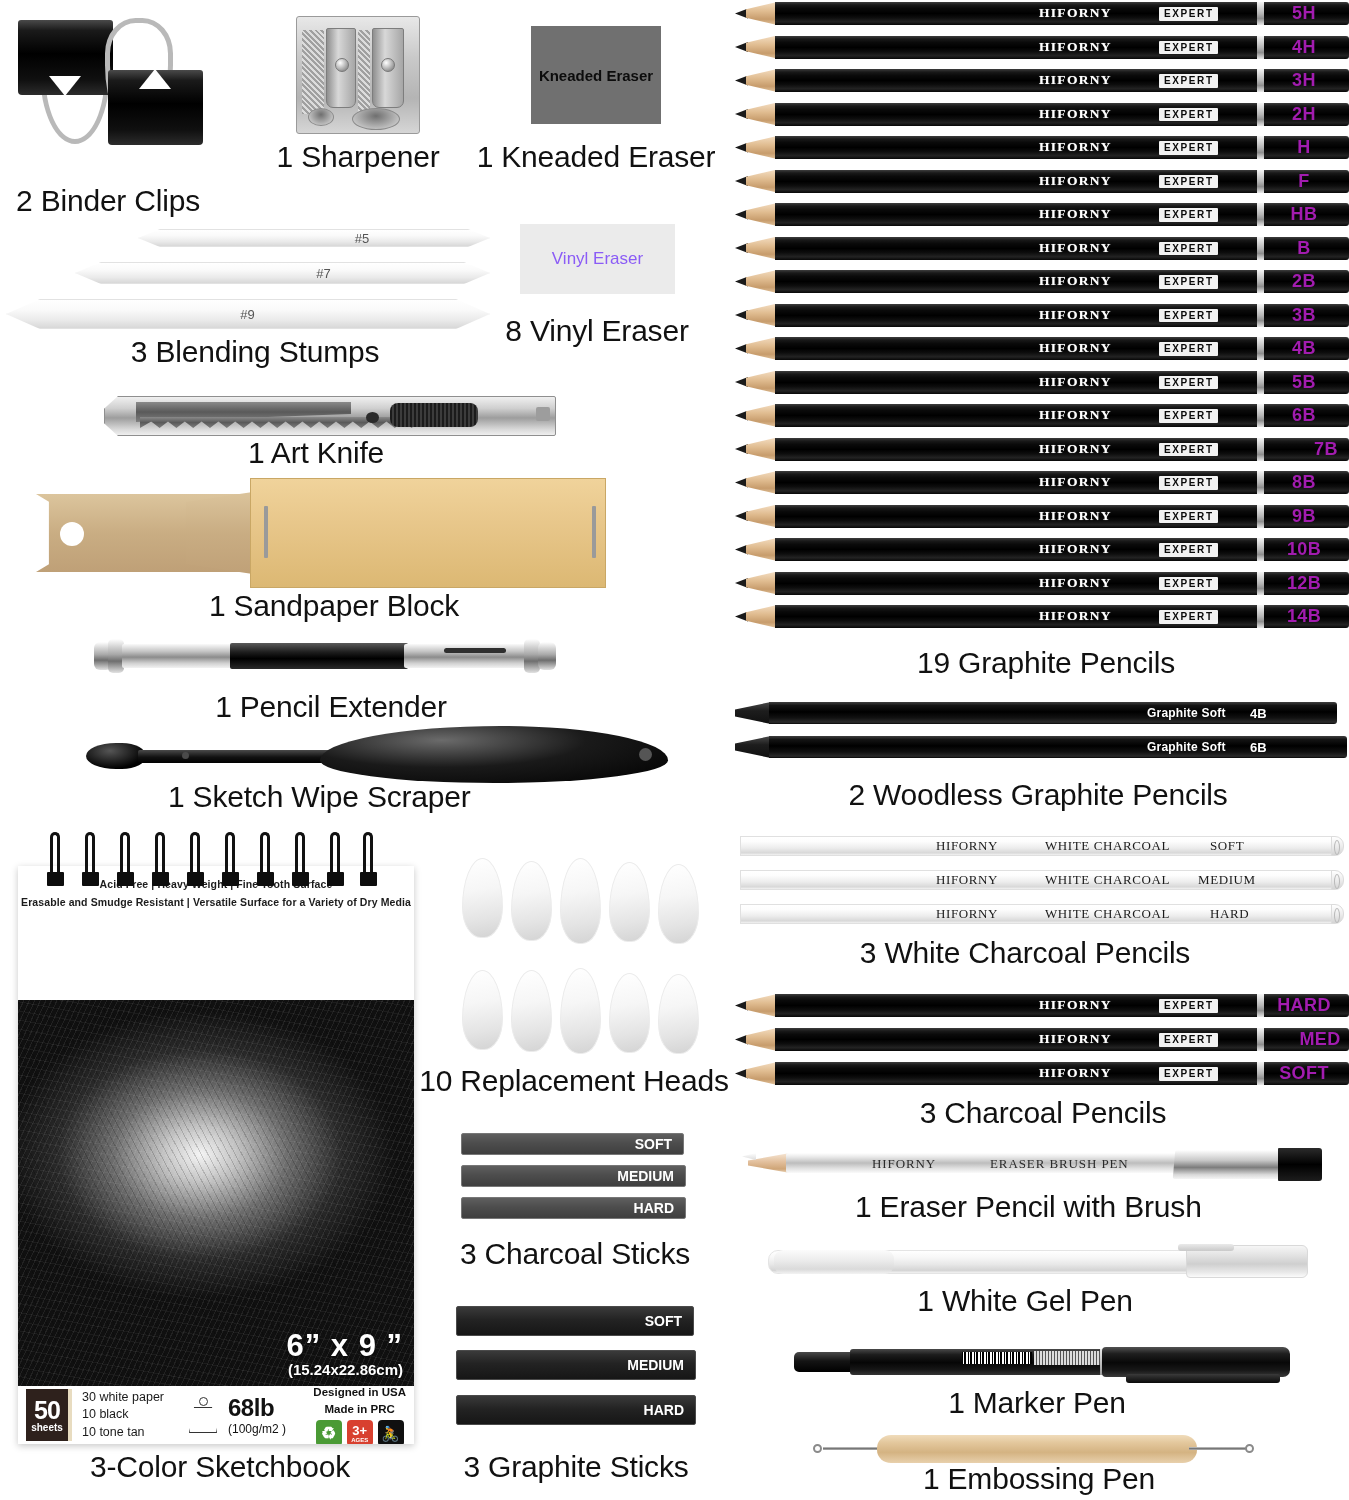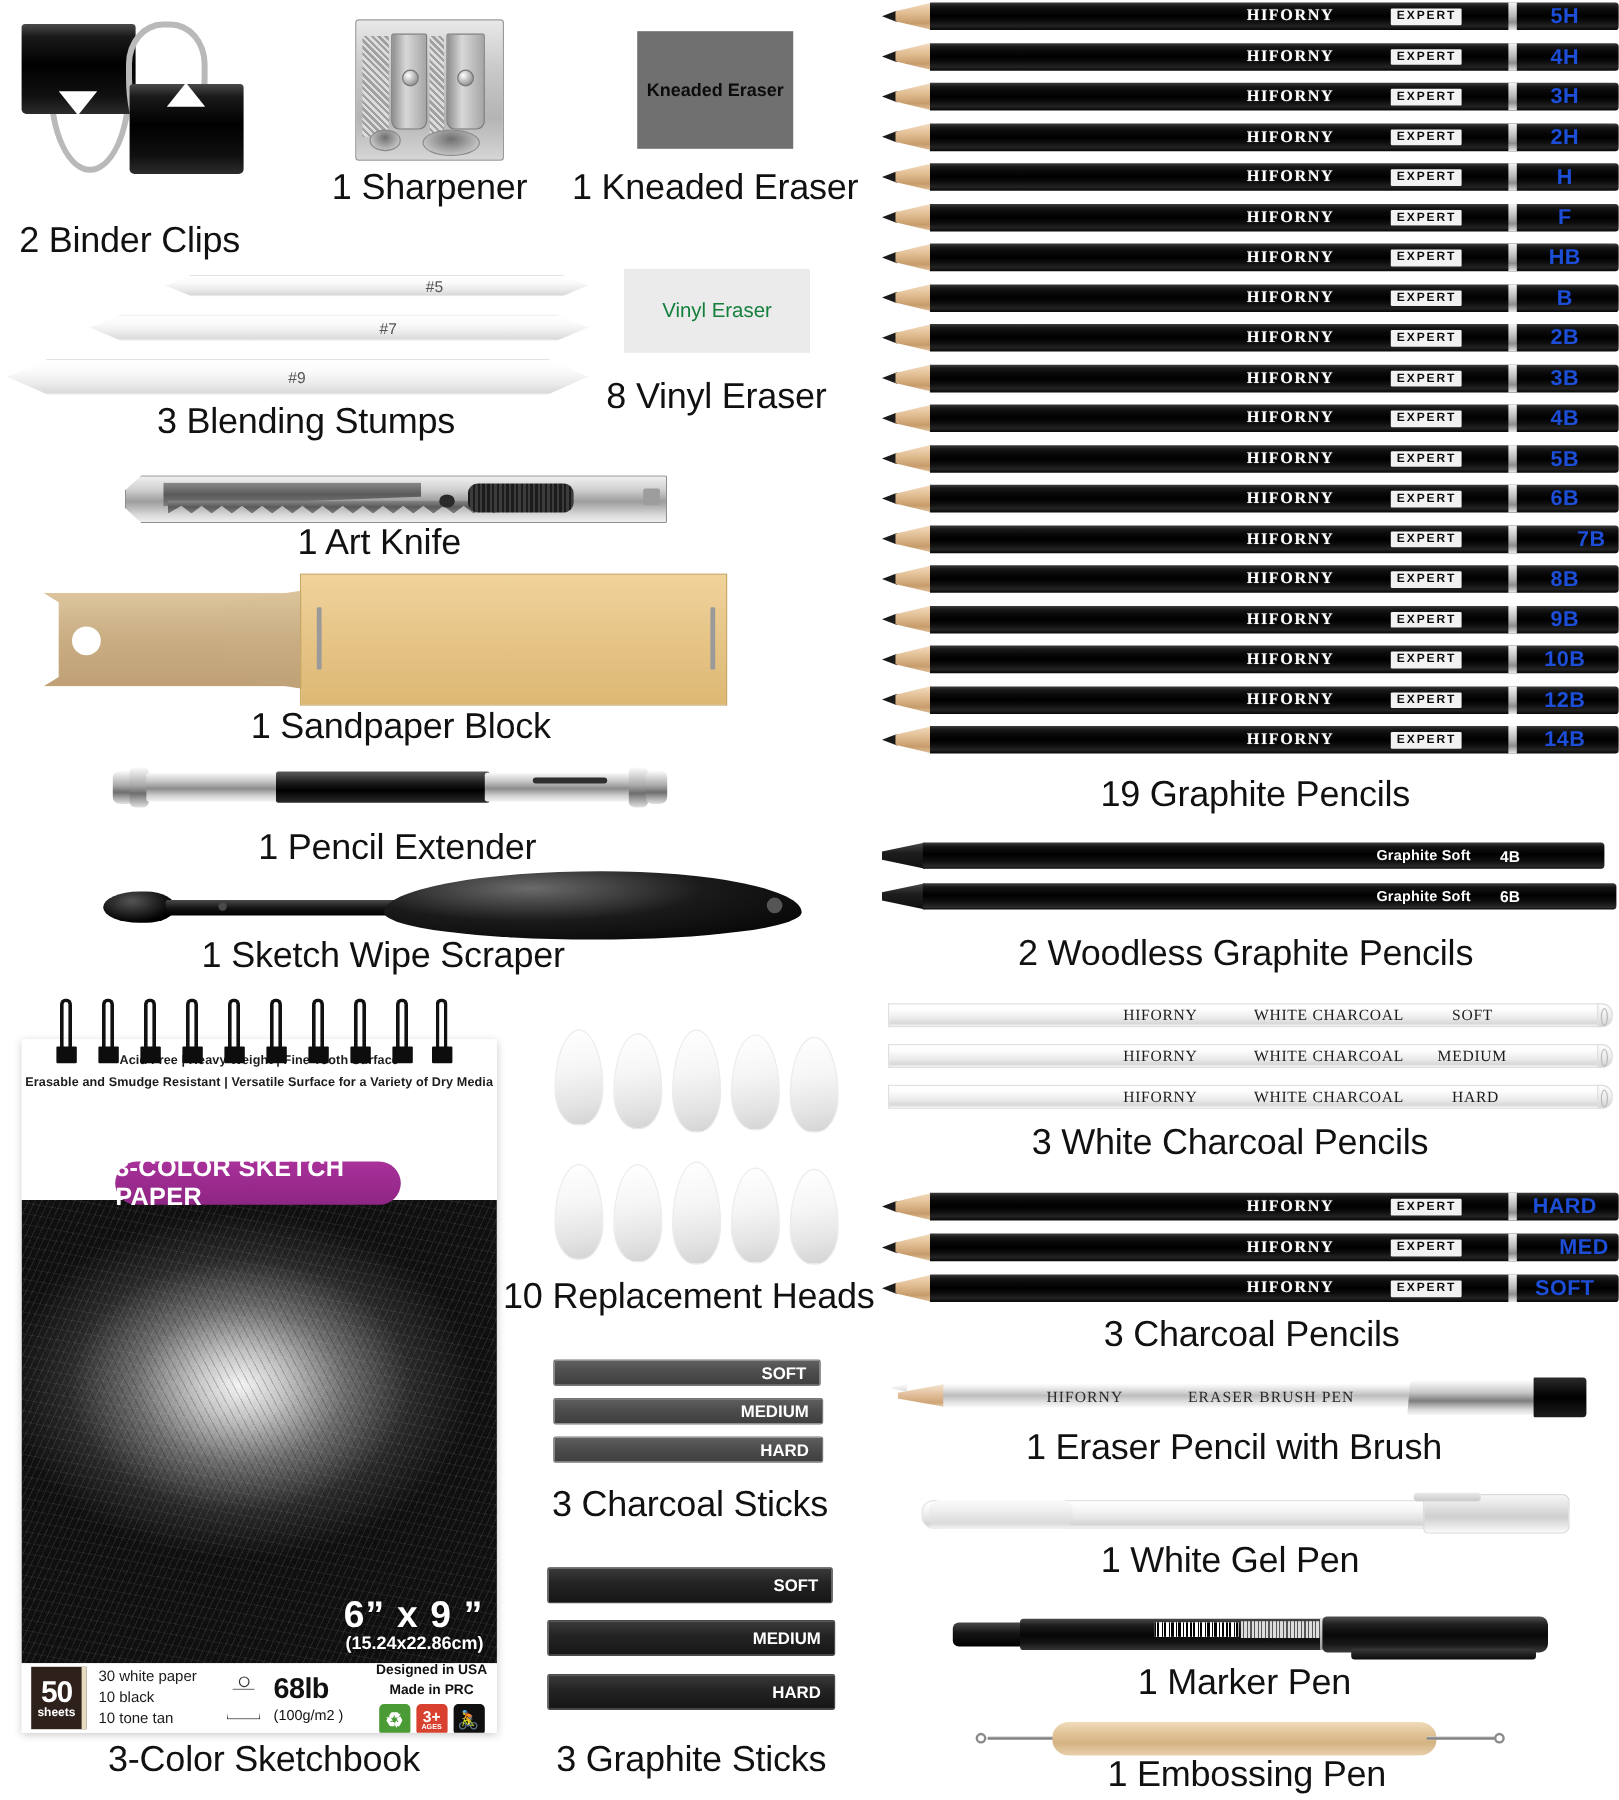--- a/index.html
+++ b/index.html
@@ -279,21 +279,21 @@
   .pencil .expert{
     position:absolute;top:5px;background:#f2f2f2;color:#0a0a0a;
     font-size:10px;letter-spacing:1.6px;font-weight:bold;
     padding:1px 4px 1px 5px;border-radius:1px;line-height:1.15;
   }
   .pencil .band{
     position:absolute;top:0;width:7px;height:23px;
     background:linear-gradient(180deg,#f4f4f4,#b5b5b5 50%,#8e8e8e 72%,#e9e9e9);
   }
   .pencil .grade{
-    position:absolute;top:1px;color:#1d4ed8;font-size:18px;font-weight:bold;
+    position:absolute;top:1px;color:#a21caf;font-size:18px;font-weight:bold;
     letter-spacing:.4px;text-align:center;
   }
 
   
   .woodless{ position:absolute;height:22px; }
   .woodless .wtip{
     position:absolute;left:0;top:0;width:36px;height:22px;
     background:linear-gradient(180deg,#4a4a4a,#1d1d1d 40%,#101010);
     clip-path: polygon(0 34%,100% 0,100% 100%,0 66%);
   }
@@ -465,21 +465,21 @@
   <div class="stump" style="left:75px;top:37px;width:415px;height:22px;border-radius:11px;clip-path:polygon(0 50%,26px 0,calc(100% - 26px) 0,100% 50%,calc(100% - 26px) 100%,26px 100%);">
     <span class="stump-num" style="margin-left:82px;">#7</span>
   </div>
   <div class="stump" style="left:6px;top:74px;width:484px;height:30px;border-radius:15px;clip-path:polygon(0 50%,34px 0,calc(100% - 34px) 0,100% 50%,calc(100% - 34px) 100%,34px 100%);">
     <span class="stump-num" style="margin-left:-1px;">#9</span>
   </div>
 </div>
 <div class="caption abs" style="left:110px;top:337px;width:290px;">3 Blending Stumps</div>
 
 <div class="eraser-block" style="left:520px;top:224px;width:155px;height:70px;background:#ebebeb;">
-  <span class="eraser-label" style="color:#15803d;font-size:17px;">Vinyl Eraser</span>
+  <span class="eraser-label" style="color:#8b5cf6;font-size:17px;">Vinyl Eraser</span>
 </div>
 <div class="caption abs" style="left:490px;top:316px;width:214px;">8 Vinyl Eraser</div>
 
 <div class="abs" style="left:104px;top:392px;width:452px;height:48px;">
   <div class="knife-body" style="left:0;top:4px;width:452px;height:40px;clip-path:polygon(14px 0,100% 0,100% 100%,14px 100%,0 68%,0 32%);"></div>
   <div class="knife-blade" style="left:32px;top:10px;width:215px;height:20px;clip-path:polygon(0 0,100% 0,100% 60%,0 100%);"></div>
   <div class="knife-blade" style="left:36px;top:25px;width:280px;height:11px;clip-path:polygon(0 0,100% 0,100% 40%,97% 100%,94% 40%,91% 100%,88% 40%,85% 100%,82% 40%,79% 100%,76% 40%,73% 100%,70% 40%,67% 100%,64% 40%,61% 100%,58% 40%,55% 100%,52% 40%,49% 100%,46% 40%,43% 100%,40% 40%,37% 100%,34% 40%,31% 100%,28% 40%,25% 100%,22% 40%,19% 100%,16% 40%,13% 100%,10% 40%,7% 100%,4% 40%,0 100%);"></div>
   <div class="abs" style="left:262px;top:20px;width:13px;height:11px;background:#2a2a2a;border-radius:50%;"></div>
   <div class="knife-slider" style="left:286px;top:11px;width:88px;height:24px;"></div>
   <div class="abs" style="left:432px;top:15px;width:14px;height:14px;background:#9d9d9d;border-radius:2px;"></div>
@@ -523,21 +523,20 @@
       <div class="sb-sub" style="margin-top:12px;">Acid Free  |  Heavy Weight  |  Fine Tooth Surface</div>
       <div class="sb-sub" style="margin-top:6px;">Erasable and Smudge Resistant  |  Versatile Surface for a Variety of Dry Media</div>
     </div>
     <div class="sb-photo" style="left:0;right:0;top:134px;bottom:58px;">
       <div class="sb-fur"></div>
       <div class="sb-size" style="right:11px;bottom:8px;">
         <div class="big">6” x 9 ”</div>
         <div class="small">(15.24x22.86cm)</div>
       </div>
     </div>
-    <div class="sb-badge" style="left:78px;top:102px;width:238px;height:36px;">3-COLOR SKETCH PAPER</div>
     <div class="sb-footer" style="height:58px;padding:0 8px;">
       <div class="sheets-box">
         <span class="n">50</span>
         <span class="t">sheets</span>
       </div>
       <div class="paper-list" style="margin-left:10px;">
         <div>30 white paper</div>
         <div>10 black</div>
         <div>10 tone tan</div>
       </div>

